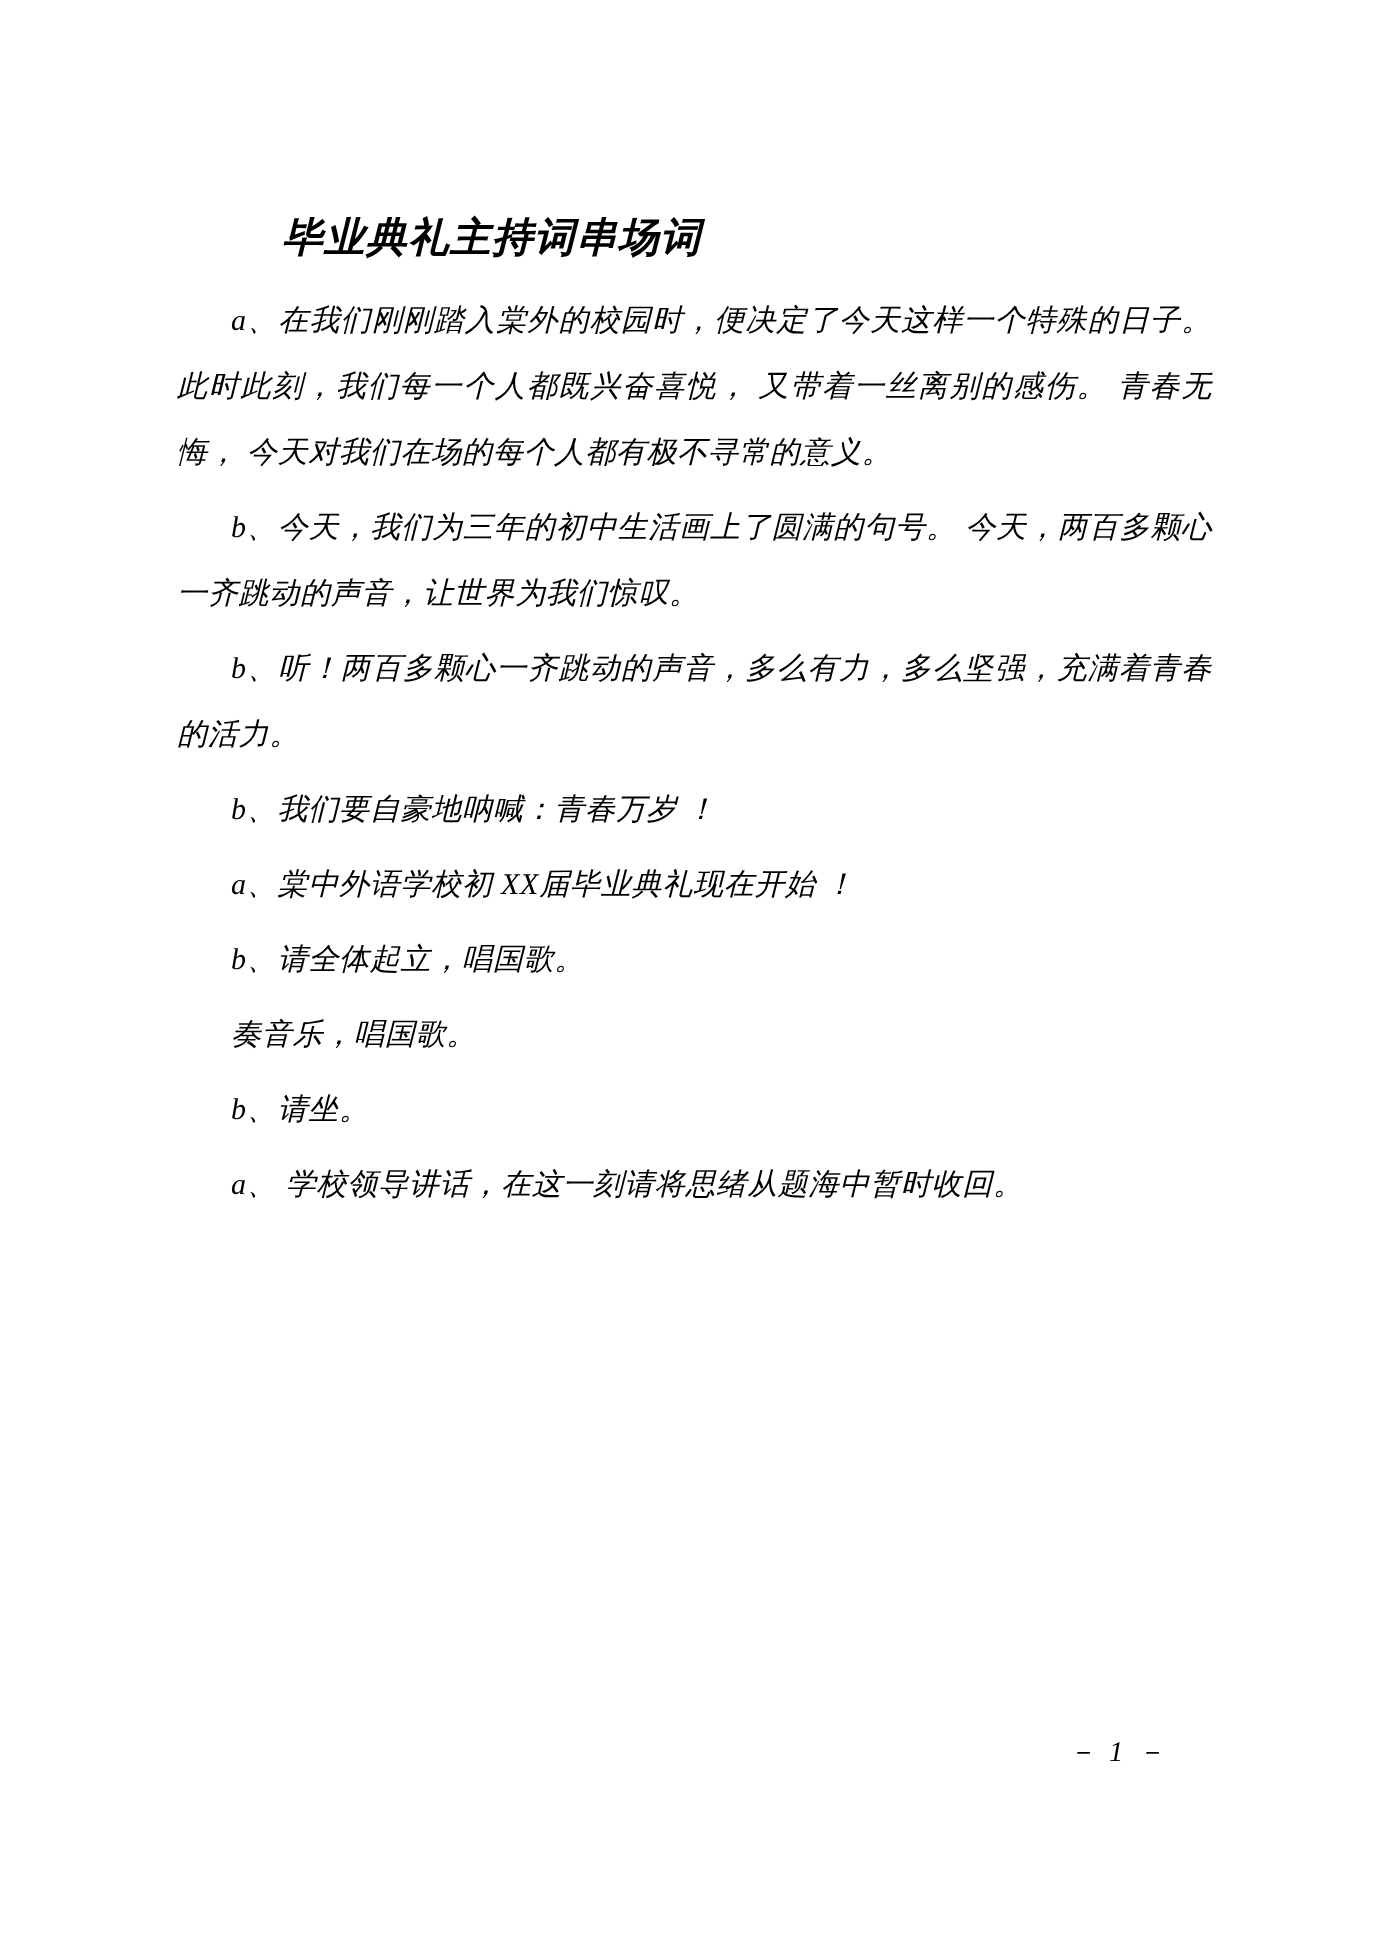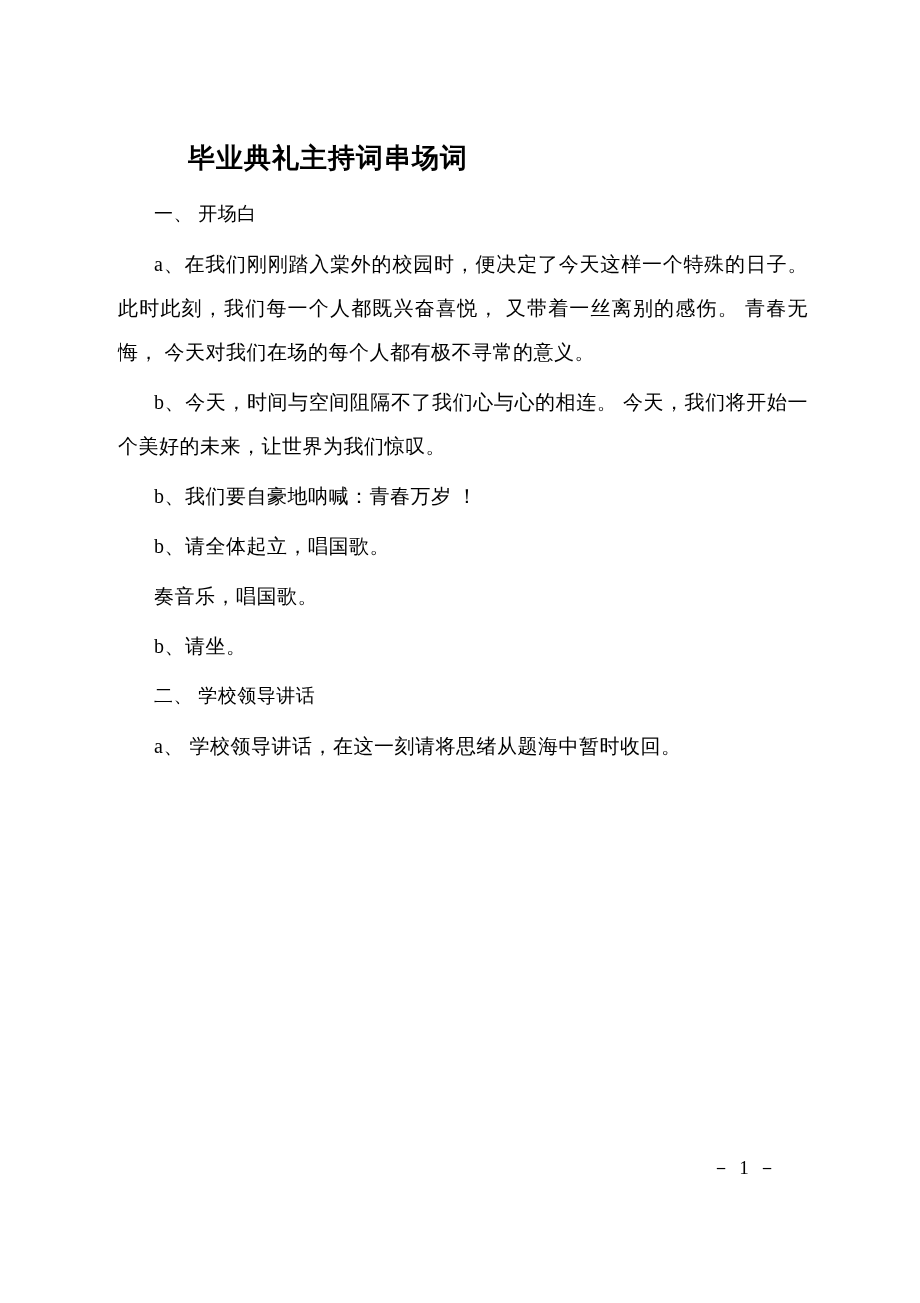--- a/index.html
+++ b/index.html
@@ -14,20 +14,21 @@
     color: #000000;
     position: relative;
     overflow: hidden;
   }
   .page {
     position: relative;
     width: 920px;
     height: 1293px;
     box-sizing: border-box;
     padding: 0;
+    font-style: italic;
   }
   .doc-body {
     position: absolute;
     left: 118px;
     top: 140px;
     width: 690px;
   }
   .doc-title {
     font-family: "Liberation Sans", "DejaVu Sans", sans-serif;
     font-size: 27px;
@@ -66,30 +67,30 @@
 </style>
 </head>
 <body>
 
 <div class="page">
 
   <div class="doc-body">
 
     <h1 class="doc-title">毕业典礼主持词串场词</h1>
 
-    <p class="para sec">一、  开场白</p>
 
     <p class="para indent1">a、在我们刚刚踏入棠外的校园时，便决定了今天这样一个特殊的日子。此时此刻，我们每一个人都既兴奋喜悦，   又带着一丝离别的感伤。 青春无悔， 今天对我们在场的每个人都有极不寻常的意义。</p>
-    <p class="para indent1">b、今天，时间与空间阻隔不了我们心与心的相连。    今天，我们将开始一个美好的未来，让世界为我们惊叹。</p>
+    <p class="para indent1">b、今天，我们为三年的初中生活画上了圆满的句号。    今天，两百多颗心一齐跳动的声音，让世界为我们惊叹。</p>
+    <p class="para indent1">b、听！两百多颗心一齐跳动的声音，多么有力，多么坚强，充满着青春的活力。</p>
     <p class="para indent1">b、我们要自豪地呐喊：青春万岁   ！</p>
+    <p class="para indent1">a、棠中外语学校初   XX届毕业典礼现在开始  ！</p>
     <p class="para indent1">b、请全体起立，唱国歌。</p>
     <p class="para indent1">奏音乐，唱国歌。</p>
     <p class="para indent1">b、请坐。</p>
 
-    <p class="para sec">二、  学校领导讲话</p>
 
     <p class="para indent1">a、 学校领导讲话，在这一刻请将思绪从题海中暂时收回。</p>
 
   </div>
 
   <div class="page-number">－ 1 －</div>
 
 </div>
 
 </body></html>

